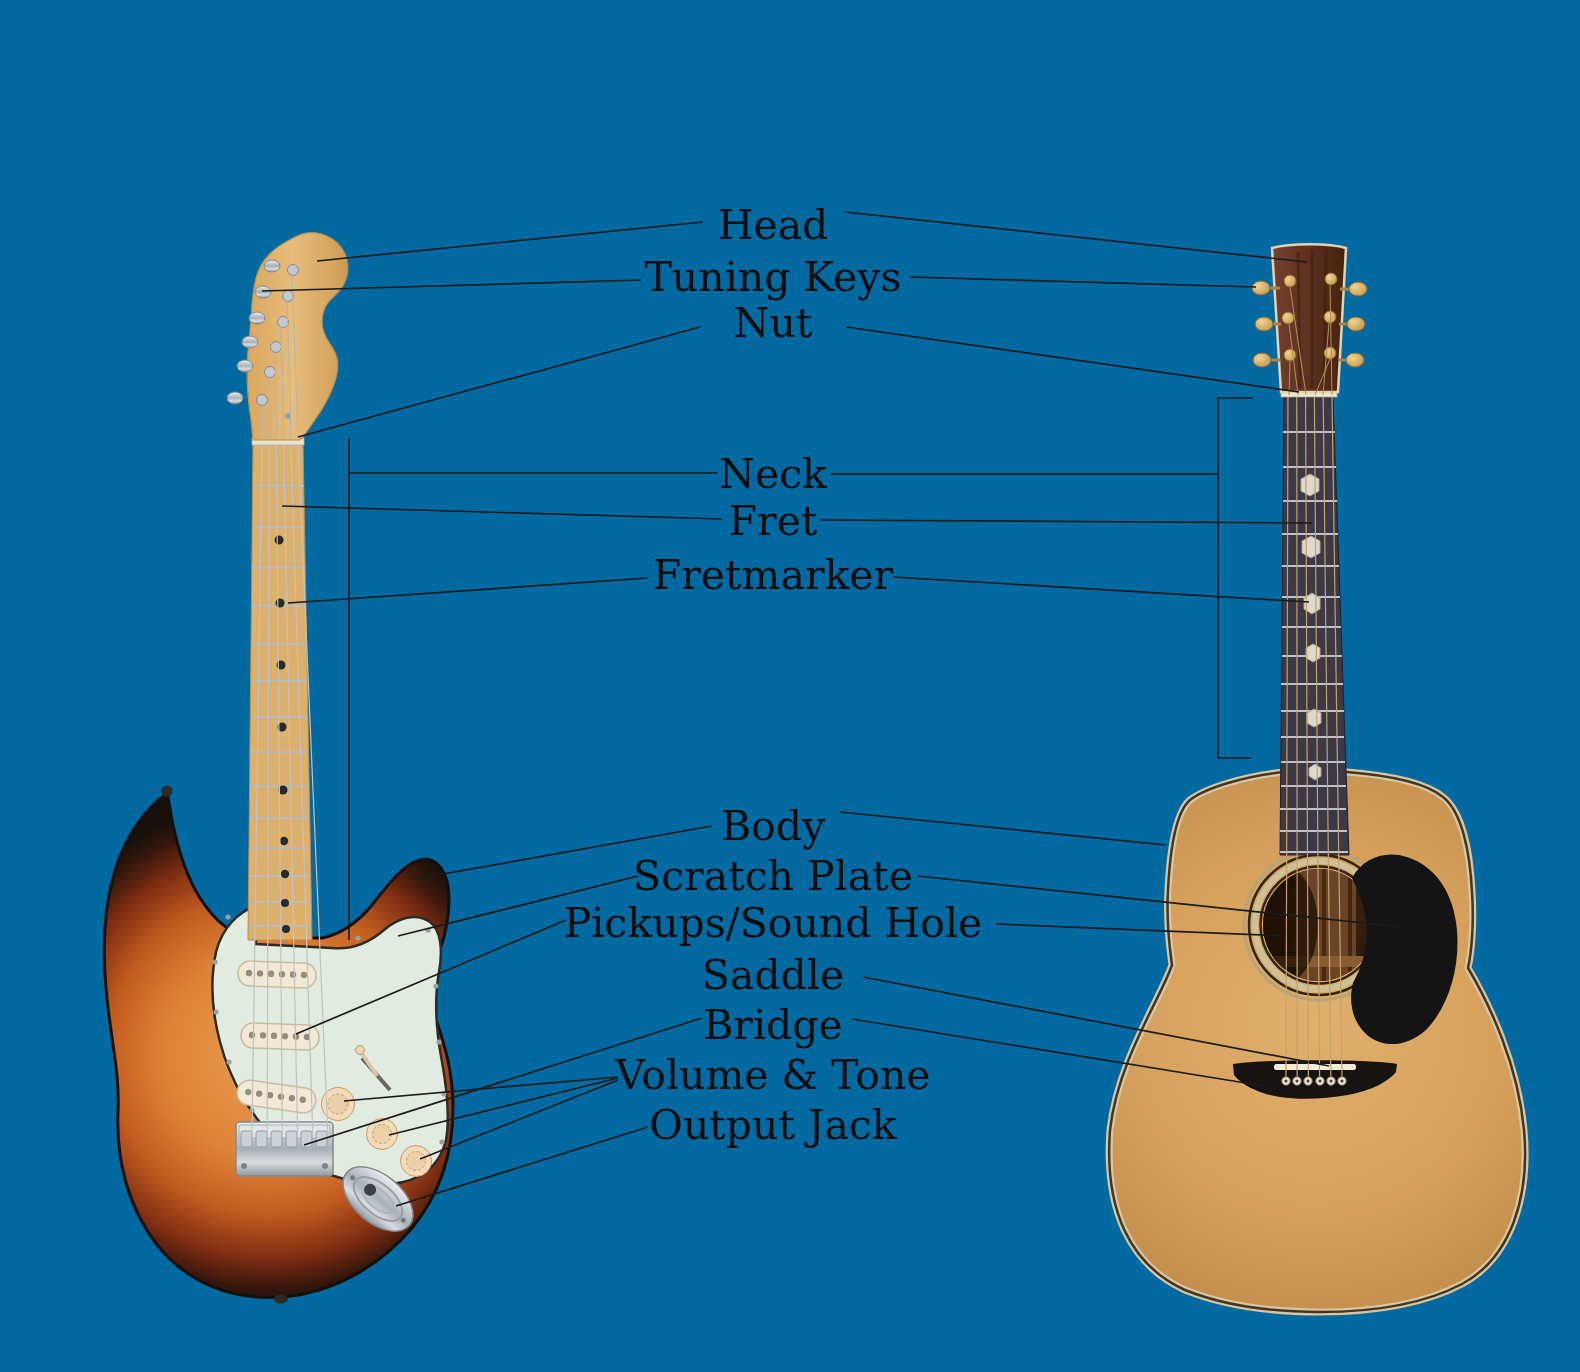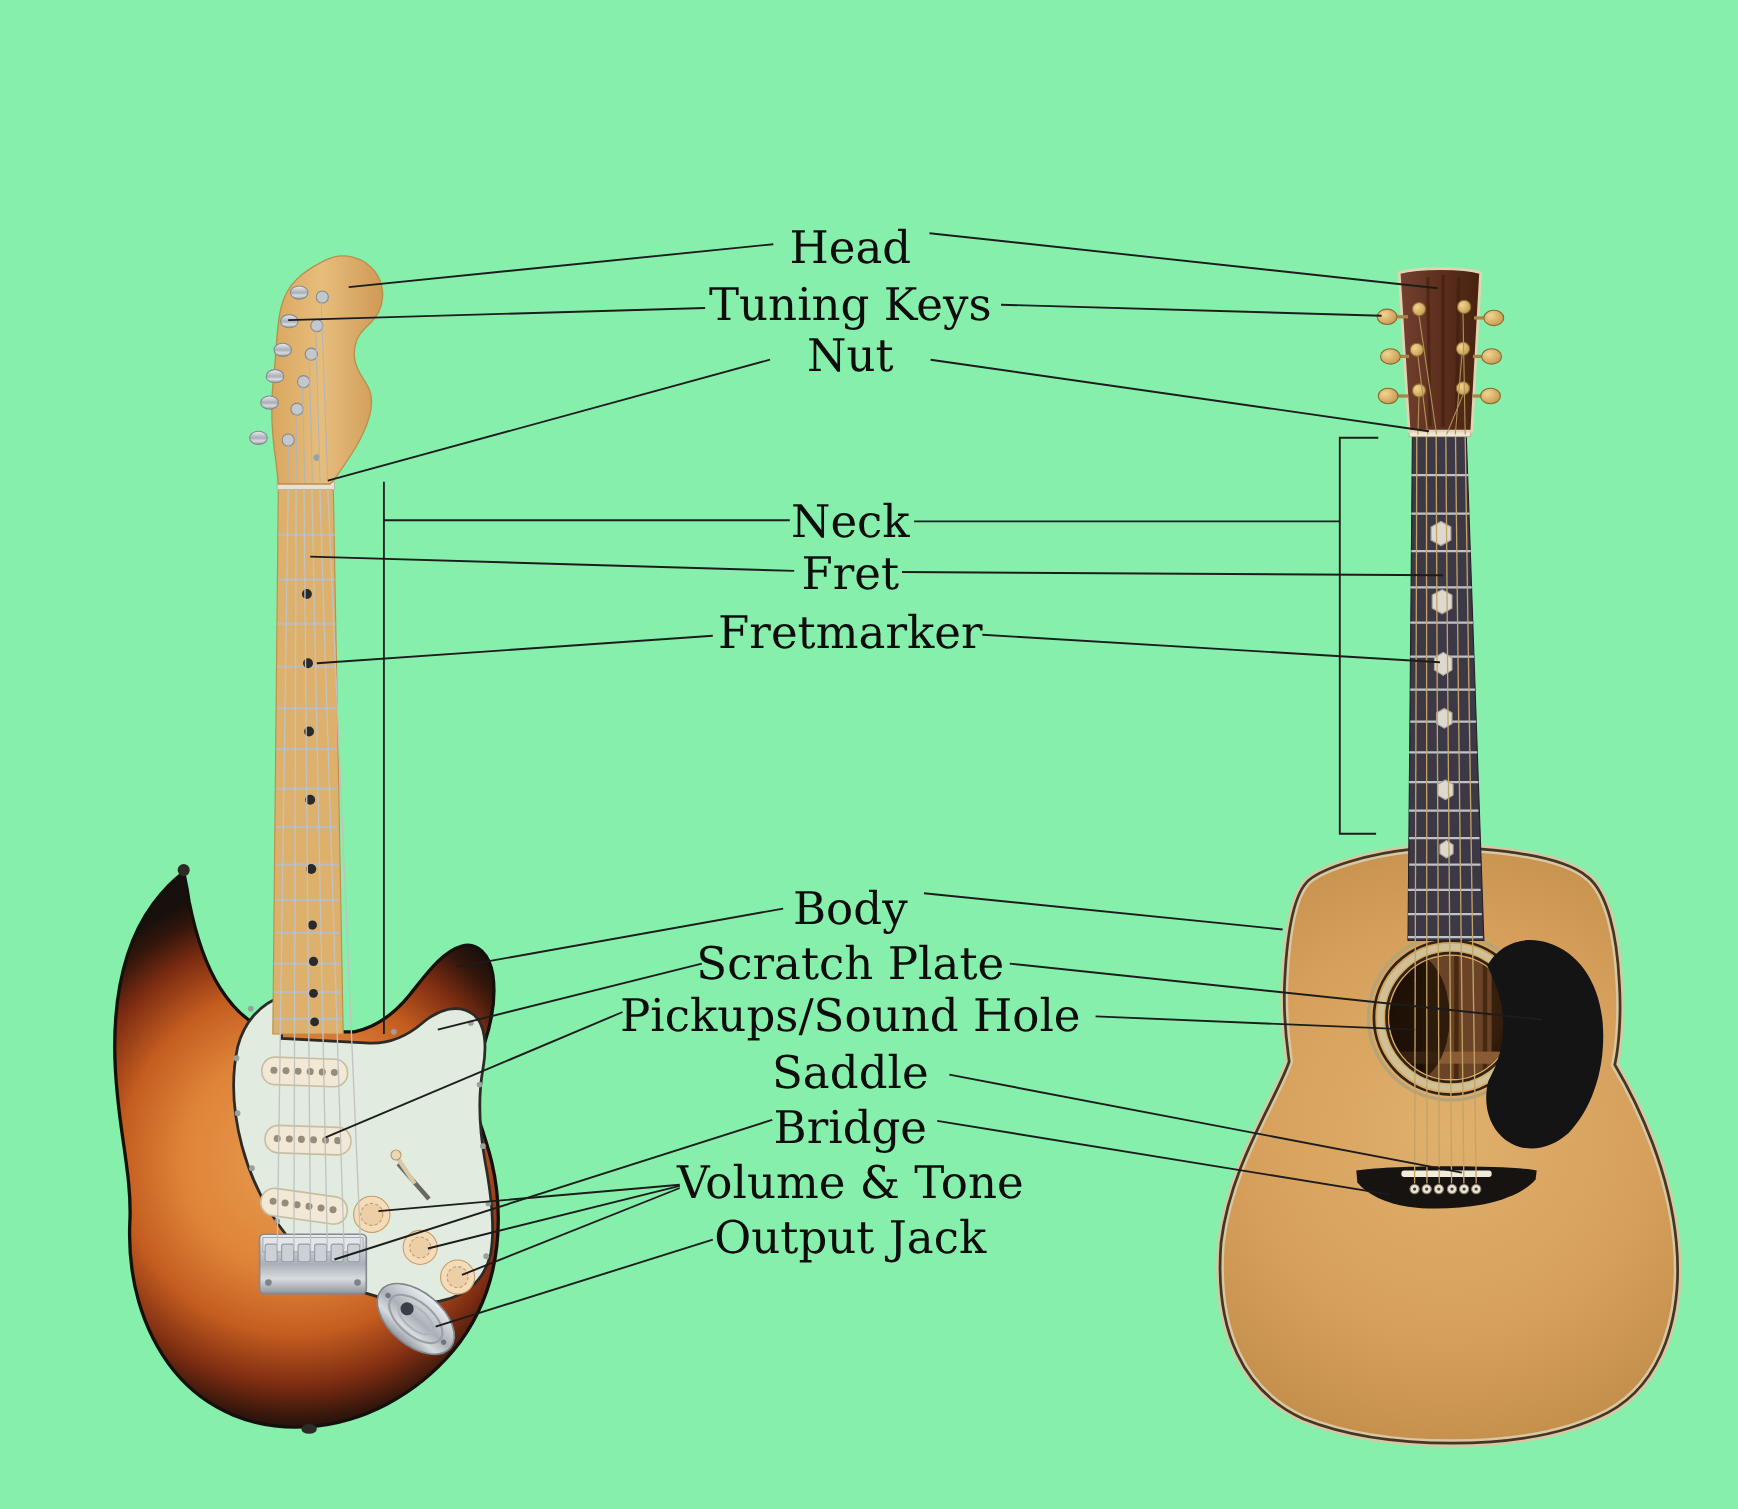--- a/index.html
+++ b/index.html
@@ -1,16 +1,16 @@
 <!DOCTYPE html>
 <html><head>
 <meta charset="utf-8">
 <style>
   html,body{margin:0;padding:0;background:#ffffff;}
-  .stage{position:relative;width:1580px;height:1372px;background:#86efac;overflow:hidden;}
+  .stage{position:relative;width:1580px;height:1372px;background:#0369a1;overflow:hidden;}
   svg{display:block;}
   text.lbl{
     font-family:"DejaVu Serif","Liberation Serif",serif;
     font-size:41px;
     text-anchor:middle;
     fill:#0d0d0d;
   }
 </style>
 </head>
 <body>

